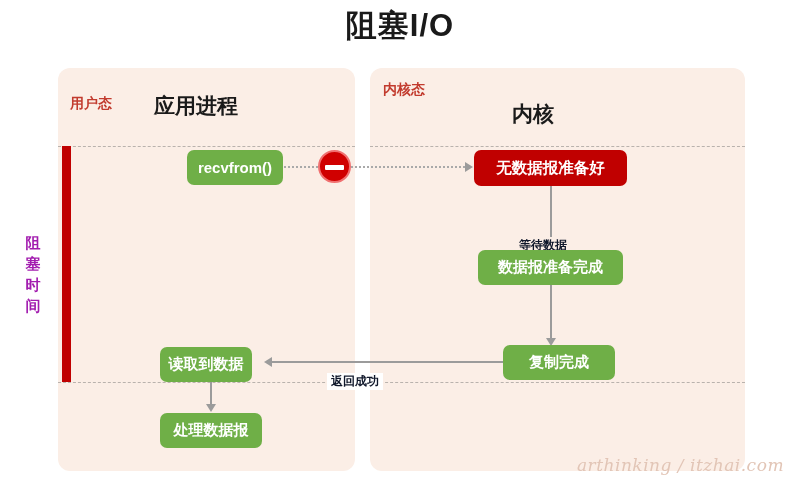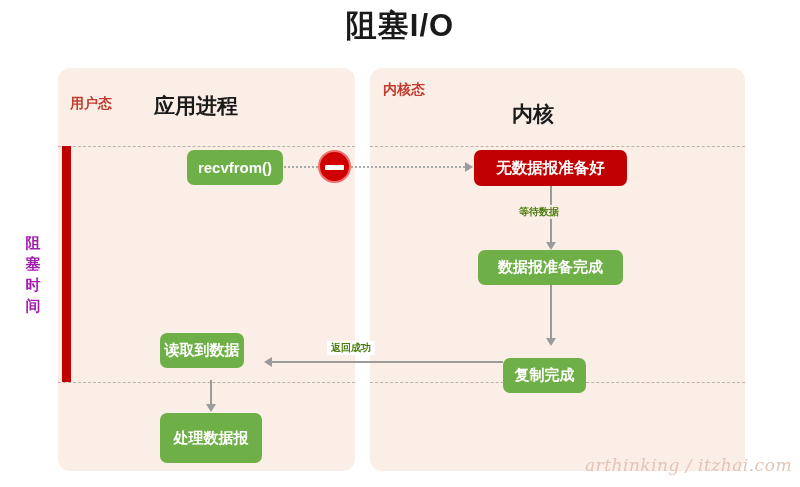--- a/index.html
+++ b/index.html
@@ -95,43 +95,44 @@
   .arrow-left{
     position:absolute;width:0;height:0;
     border-top:5px solid transparent;
     border-bottom:5px solid transparent;
     border-right:8px solid #9b9b9b;
   }
 
   
   .edge-label{
     position:absolute;
-    font-size:10px;font-weight:700;color:#4d7c0f;
+    font-size:12px;font-weight:700;color:#0f172a;
     white-space:nowrap;
     background:#fbeee6;
     padding:0 4px;
+    margin-top:32px;
   }
 
   
   .noentry{
     position:absolute;left:318px;top:150px;width:33px;height:33px;
     border-radius:50%;
     background:#d00000;
     border:2px solid #f07070;
     box-sizing:border-box;
   }
   .noentry::after{
     content:"";position:absolute;
     left:5px;top:13px;width:19px;height:5px;
     background:#ffffff;border-radius:1px;
   }
 
   
   .watermark{
-    position:absolute;right:8px;bottom:12px;
+    position:absolute;right:16px;bottom:12px;
     font-family:"DejaVu Serif",serif;
     font-style:italic;
     font-size:17px;
     color:#e2c5b6;
     letter-spacing:0.5px;
     white-space:nowrap;
   }
 </style>
 </head>
 <body>
@@ -177,23 +178,23 @@
 
   <div class="edge-label" style="left:515px;top:205px;">等待数据</div>
   <div class="edge-label" style="left:327px;top:341px;background:#ffffff;">返回成功</div>
 
   <div class="node green" style="left:171px;top:150px;width:96px;height:35px;margin-left:16px;">recvfrom()</div>
 
   <div class="node red" style="left:474px;top:150px;width:153px;height:36px;">无数据报准备好</div>
 
   <div class="node green" style="left:478px;top:250px;width:145px;height:35px;">数据报准备完成</div>
 
-  <div class="node green" style="left:503px;top:358px;width:83px;height:35px;">复制完成</div>
-
-  <div class="node green" style="left:160px;top:333px;width:84px;height:35px;">读取到数据</div>
-
-  <div class="node green" style="left:160px;top:413px;width:102px;height:50px;">处理数据报</div>
+  <div class="node green" style="left:503px;top:345px;width:112px;height:35px;">复制完成</div>
+
+  <div class="node green" style="left:160px;top:347px;width:92px;height:35px;">读取到数据</div>
+
+  <div class="node green" style="left:160px;top:413px;width:102px;height:35px;">处理数据报</div>
 
   <div class="noentry"></div>
 
   <div class="watermark">arthinking / itzhai.com</div>
 
 </div>
 
 </body></html>

